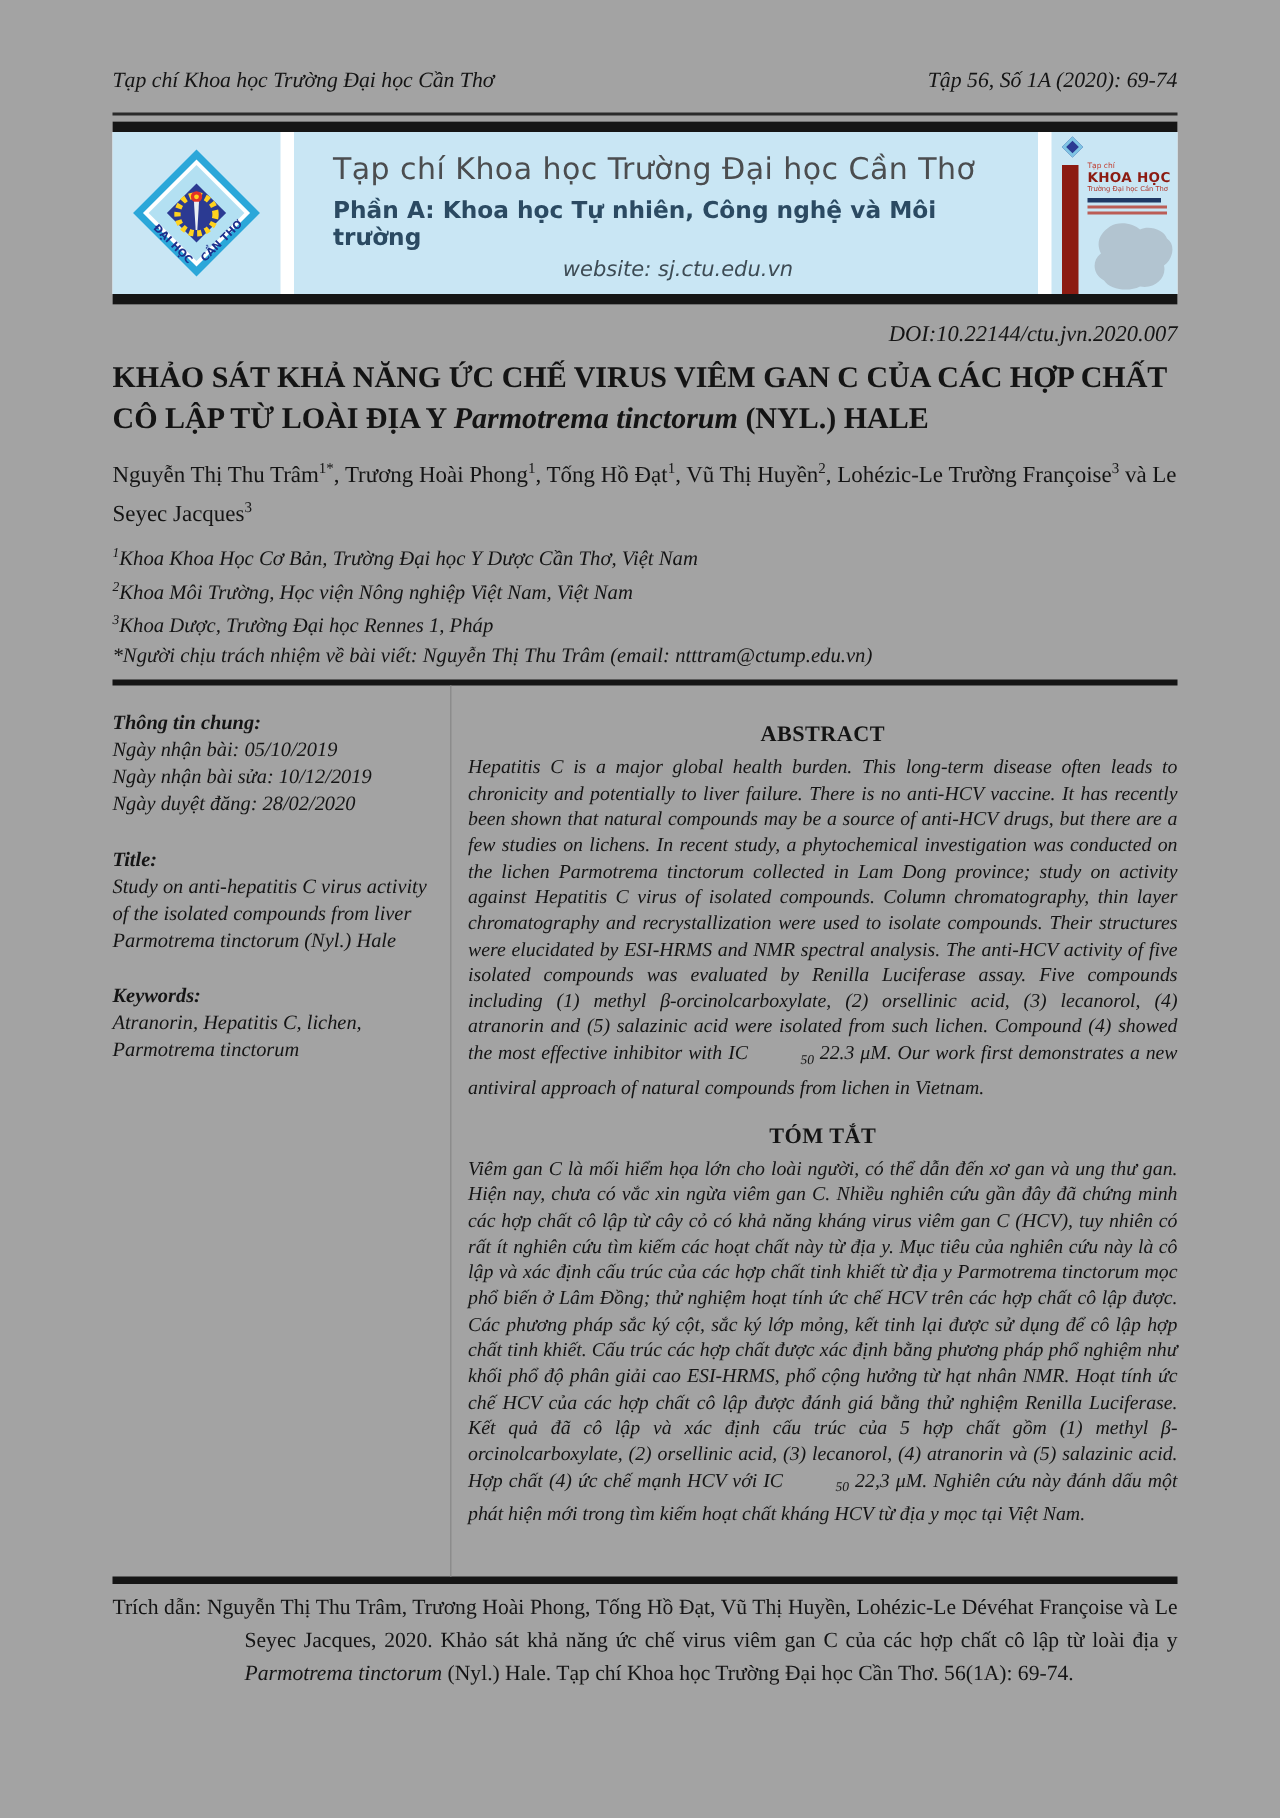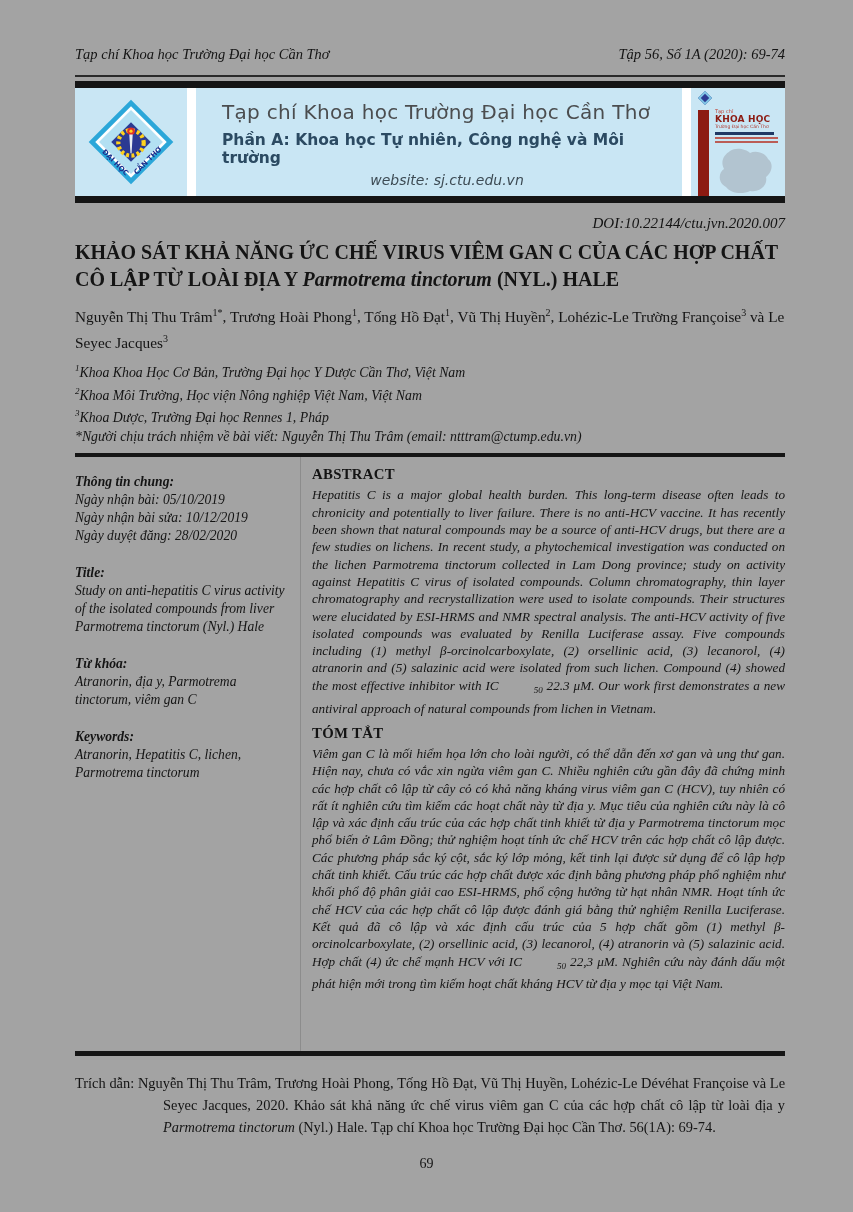--- a/index.html
+++ b/index.html
@@ -14,21 +14,21 @@
   .head-rule { border-top: 2px solid #2a2a2a; margin-top: 12px; }
 
   
   .banner { margin-top: 4px; border-top: 7px solid #151515; border-bottom: 7px solid #151515; background: #fff; }
   .banner-inner { display: flex; gap: 9px; height: 108px; }
   .logo-panel { width: 112px; background: #c9e6f4; display: flex; align-items: center; justify-content: center; }
   .banner-center { flex: 1; background: #c9e6f4; display: flex; flex-direction: column; padding: 12px 10px 8px 26px; font-family: "DejaVu Sans", sans-serif; }
   .banner-title { font-size: 20px; color: #4b4d4f; letter-spacing: 0.3px; }
   .banner-section { font-size: 15.5px; font-weight: bold; color: #2b4a62; margin-top: 7px; }
   .banner-website { margin-top: auto; text-align: center; font-style: italic; font-size: 14px; color: #3d4b54; }
-  .cover-panel { width: 94px; background: #c9e6f4; position: relative; font-family: "DejaVu Sans", sans-serif; }
+  .cover-panel { width: 84px; background: #c9e6f4; position: relative; font-family: "DejaVu Sans", sans-serif; }
   .cover-redbar { position: absolute; left: 7px; top: 22px; bottom: 0; width: 11px; background: #8c1b12; }
   .cover-logo { position: absolute; left: 9px; top: 5px; width: 10px; height: 10px; transform: rotate(45deg); background: #2b3a92; border: 2px solid #7fc4e4; }
   .cover-body { position: absolute; left: 24px; top: 20px; right: 3px; bottom: 0; }
   .cover-tagline { color: #c03a2b; font-size: 5px; line-height: 6px; }
   .cover-title { color: #8c1b12; font-weight: bold; font-size: 9px; line-height: 10px; letter-spacing: 0.2px; }
   .cover-subtitle { color: #b03328; font-size: 4.5px; line-height: 6px; }
   .cover-navybar { height: 3px; background: #1f3864; margin: 2px 8px 0 0; }
   .cover-line { height: 2px; background: #b8443a; opacity: 0.85; margin: 2px 4px 0 0; }
   .cover-map { margin-top: 4px; }
 
@@ -42,26 +42,26 @@
   .affiliations sup { font-size: 9px; }
   .thick-rule { height: 4.5px; background: #151515; }
   .rule-top { margin-top: 7px; }
 
   
   .columns { display: flex; min-height: 594px; }
   .meta-col { width: 226px; padding: 16px 14px 0 0; border-right: 1.5px solid #8c8c8c; font-style: italic; font-size: 13.6px; line-height: 18px; }
   .meta-block { margin: 0 0 19px; }
   .meta-heading { font-weight: bold; }
   .abstract-col { flex: 1; padding: 8px 0 0 11px; }
-  .abs-heading { font-weight: bold; font-style: normal; font-size: 14.8px; line-height: 19px; margin: 0 0 2px; letter-spacing: 0.3px; }
+  .abs-heading { font-weight: bold; font-style: normal; font-size: 14.8px; line-height: 19px; margin: 16px 0 2px; letter-spacing: 0.3px; text-align: center; }
   .abs-text { font-style: italic; text-align: justify; font-size: 13.2px; line-height: 17.3px; margin: 0 0 7px; }
   .abs-text sub { font-size: 9px; margin-left: 35px; }
 
   
-  .citation { margin-top: 16px; font-size: 14.4px; line-height: 22px; text-align: justify; }
+  .citation { margin-top: 5px; font-size: 14.4px; line-height: 22px; text-align: justify; }
   .citation p { margin: 0; padding-left: 88px; text-indent: -88px; }
   .citation .species { font-style: italic; }
 
   .page-number { position: absolute; bottom: 40px; left: 0; right: 0; text-align: center; font-size: 14px; }
 </style>
 </head>
 <body>
 
 <div class="page">
 
@@ -136,39 +136,34 @@
         <div class="meta-heading">Thông tin chung:</div>
         <div>Ngày nhận bài: 05/10/2019</div>
         <div>Ngày nhận bài sửa: 10/12/2019</div>
         <div>Ngày duyệt đăng: 28/02/2020</div>
       </div>
       <div class="meta-block">
         <div class="meta-heading">Title:</div>
         <div>Study on anti-hepatitis C virus activity of the isolated compounds from liver Parmotrema tinctorum (Nyl.) Hale</div>
       </div>
       <div class="meta-block">
-        <div class="meta-heading">Từ khóa:</div>
-        <div>Atranorin, địa y, Parmotrema tinctorum, viêm gan C</div>
-      </div>
-      <div class="meta-block">
         <div class="meta-heading">Keywords:</div>
         <div>Atranorin, Hepatitis C, lichen, Parmotrema tinctorum</div>
       </div>
     </aside>
 
     <section class="abstract-col">
       <h2 class="abs-heading">ABSTRACT</h2>
       <p class="abs-text"><span>Hepatitis C is a major global health burden. This long-term disease often leads to chronicity and potentially to liver failure. There is no anti-HCV vaccine. It has recently been shown that natural compounds may be a source of anti-HCV drugs, but there are a few studies on lichens. In recent study, a phytochemical investigation was conducted on the lichen Parmotrema tinctorum collected in Lam Dong province; study on activity against Hepatitis C virus of isolated compounds. Column chromatography, thin layer chromatography and recrystallization were used to isolate compounds. Their structures were elucidated by ESI-HRMS and NMR spectral analysis. The anti-HCV activity of five isolated compounds was evaluated by Renilla Luciferase assay. Five compounds including (1) methyl β-orcinolcarboxylate, (2) orsellinic acid, (3) lecanorol, (4) atranorin and (5) salazinic acid were isolated from such lichen. Compound (4) showed the most effective inhibitor with IC</span><sub>50</sub><span> 22.3 μM. Our work first demonstrates a new antiviral approach of natural compounds from lichen in Vietnam.</span></p>
       <h2 class="abs-heading">TÓM TẮT</h2>
       <p class="abs-text"><span>Viêm gan C là mối hiểm họa lớn cho loài người, có thể dẫn đến xơ gan và ung thư gan. Hiện nay, chưa có vắc xin ngừa viêm gan C. Nhiều nghiên cứu gần đây đã chứng minh các hợp chất cô lập từ cây cỏ có khả năng kháng virus viêm gan C (HCV), tuy nhiên có rất ít nghiên cứu tìm kiếm các hoạt chất này từ địa y. Mục tiêu của nghiên cứu này là cô lập và xác định cấu trúc của các hợp chất tinh khiết từ địa y Parmotrema tinctorum mọc phổ biến ở Lâm Đồng; thử nghiệm hoạt tính ức chế HCV trên các hợp chất cô lập được. Các phương pháp sắc ký cột, sắc ký lớp mỏng, kết tinh lại được sử dụng để cô lập hợp chất tinh khiết. Cấu trúc các hợp chất được xác định bằng phương pháp phổ nghiệm như khối phổ độ phân giải cao ESI-HRMS, phổ cộng hưởng từ hạt nhân NMR. Hoạt tính ức chế HCV của các hợp chất cô lập được đánh giá bằng thử nghiệm Renilla Luciferase. Kết quả đã cô lập và xác định cấu trúc của 5 hợp chất gồm (1) methyl β-orcinolcarboxylate, (2) orsellinic acid, (3) lecanorol, (4) atranorin và (5) salazinic acid. Hợp chất (4) ức chế mạnh HCV với IC</span><sub>50</sub><span> 22,3 μM. Nghiên cứu này đánh dấu một phát hiện mới trong tìm kiếm hoạt chất kháng HCV từ địa y mọc tại Việt Nam.</span></p>
     </section>
 
   </div>
 
   <div class="thick-rule"></div>
 
   <div class="citation">
     <p><span class="cit-label">Trích dẫn:</span><span> Nguyễn Thị Thu Trâm, Trương Hoài Phong, Tống Hồ Đạt, Vũ Thị Huyền, Lohézic-Le Dévéhat Françoise và Le Seyec Jacques, 2020. Khảo sát khả năng ức chế virus viêm gan C của các hợp chất cô lập từ loài địa y </span><span class="species">Parmotrema tinctorum</span><span> (Nyl.) Hale. Tạp chí Khoa học Trường Đại học Cần Thơ. 56(1A): 69-74.</span></p>
   </div>
 
-  <div class="page-number">69</div>
 
 </div>
 
 </body></html>

